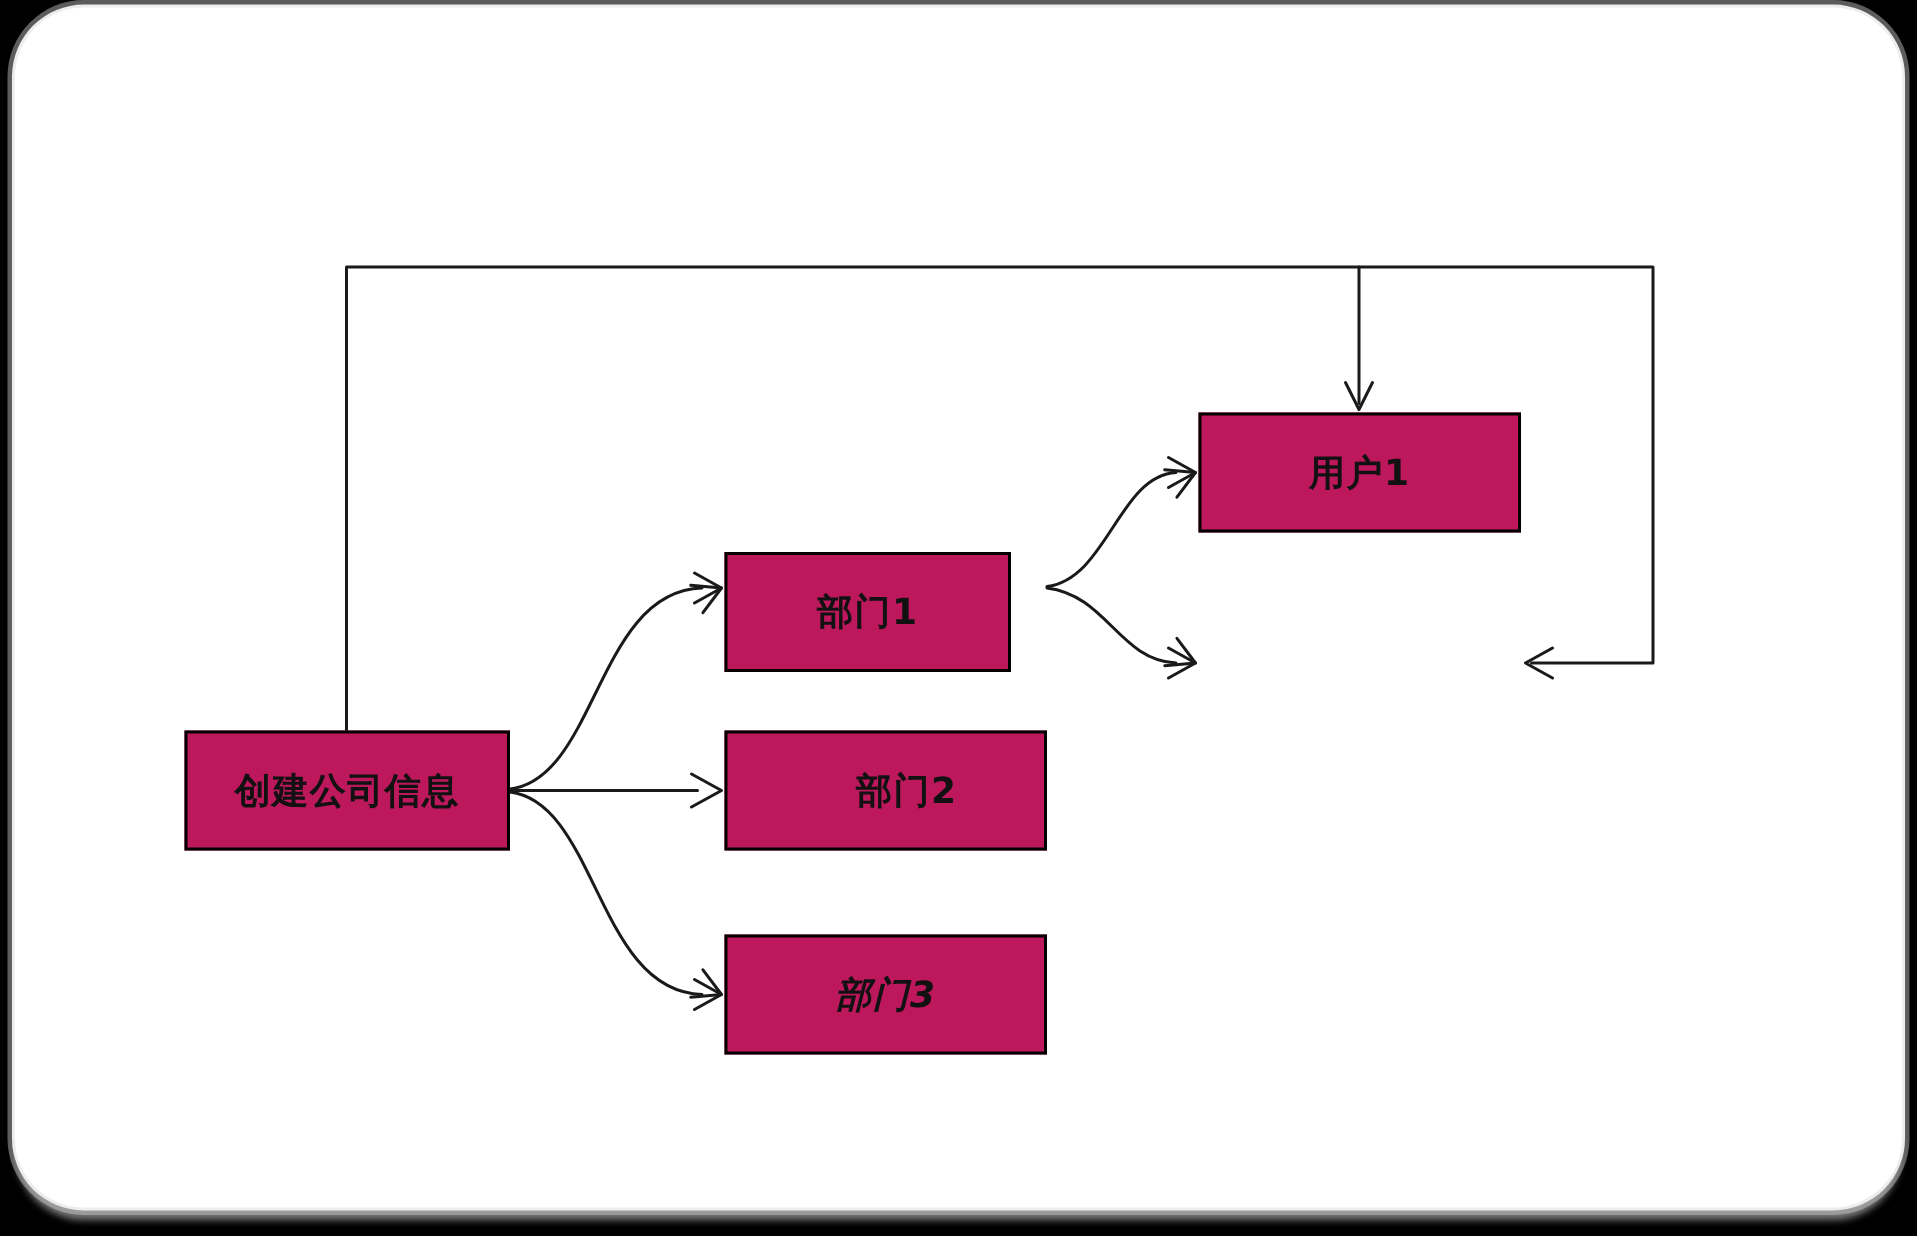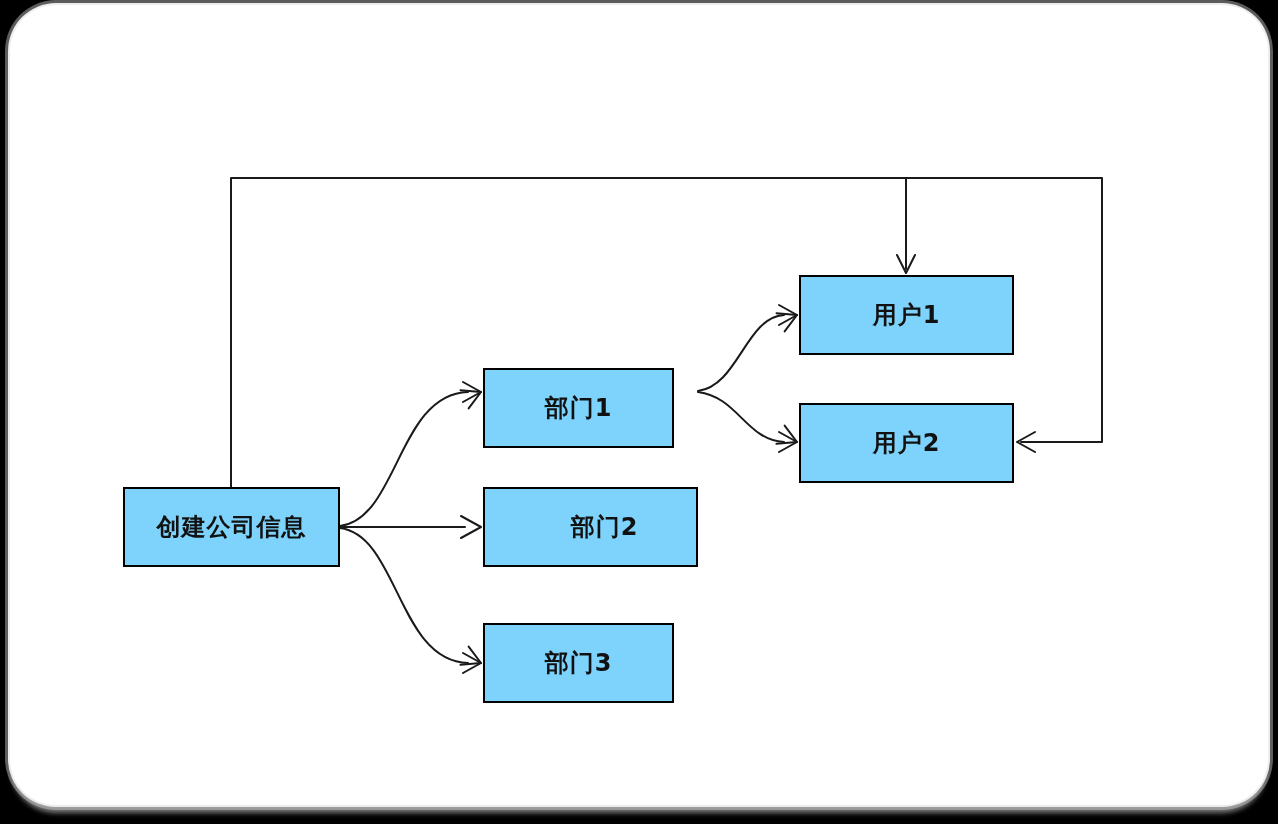--- a/index.html
+++ b/index.html
@@ -34,35 +34,35 @@
     top: 0;
     width: 1278px;
     height: 824px;
     pointer-events: none;
   }
   .node {
     position: absolute;
     box-sizing: border-box;
     width: 217px;
     height: 80px;
-    background: #7dd3fc;
+    background: #be185d;
     border: 2px solid #000000;
     display: flex;
     align-items: center;
     justify-content: center;
     font-size: 24px;
     font-weight: bold;
     color: #111;
     letter-spacing: 1px;
     white-space: nowrap;
   }
   .n-create { left: 113px; top: 482px; font-family: Liberation Mono, monospace; }
   .n-dept1  { left: 473px; top: 346px; width: 191px; margin-top: 17px; }
   .n-dept2  { left: 473px; top: 482px; width: 215px; padding-left: 28px; }
-  .n-dept3  { left: 473px; top: 618px; width: 191px; }
+  .n-dept3  { left: 473px; top: 618px; width: 215px; font-style: italic; }
   .n-user1  { left: 789px; top: 270px; width: 215px; }
   .n-user2  { left: 789px; top: 398px; width: 215px; }
   .watermark {
     position: absolute;
     right: 20px;
     bottom: 18px;
     font-size: 19px;
     color: rgba(195,195,195,0.95);
     letter-spacing: 1px;
     z-index: 5;
@@ -128,19 +128,16 @@
     </div>
 
     <div class="node n-dept3">
       <span>部门3</span>
     </div>
 
     <div class="node n-user1">
       <span>用户1</span>
     </div>
 
-    <div class="node n-user2">
-      <span>用户2</span>
-    </div>
 
   </div>
 
 </div>
 
 </body></html>

